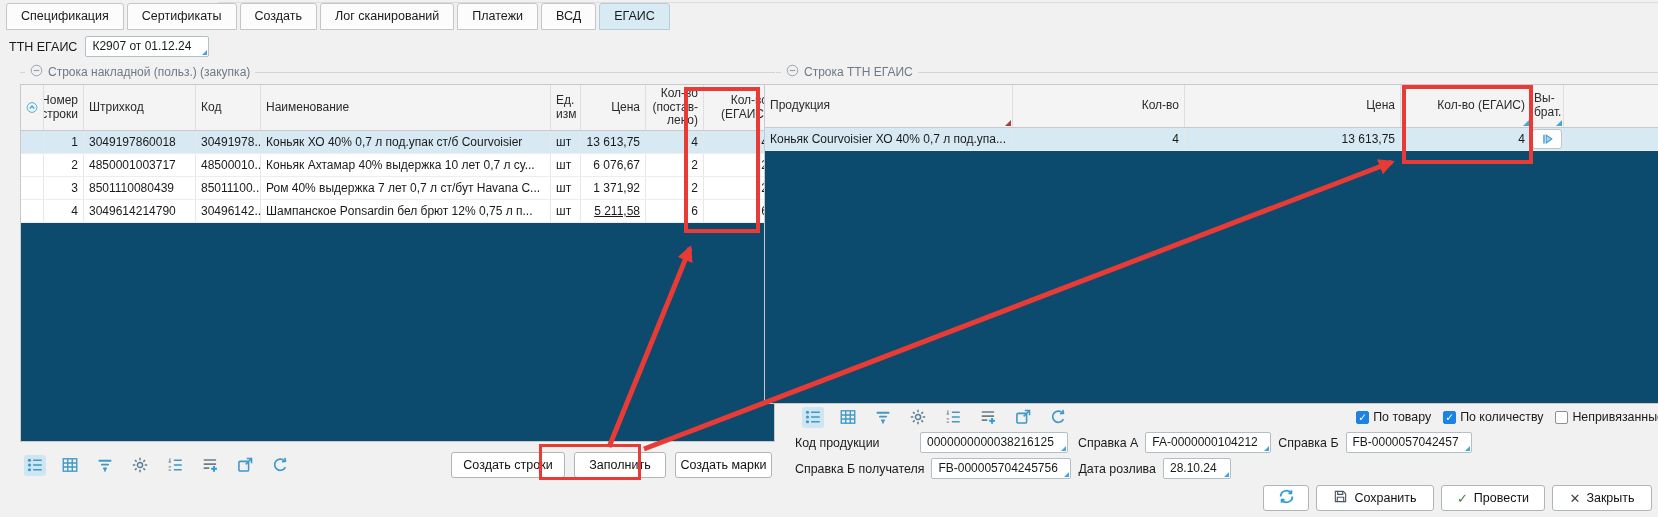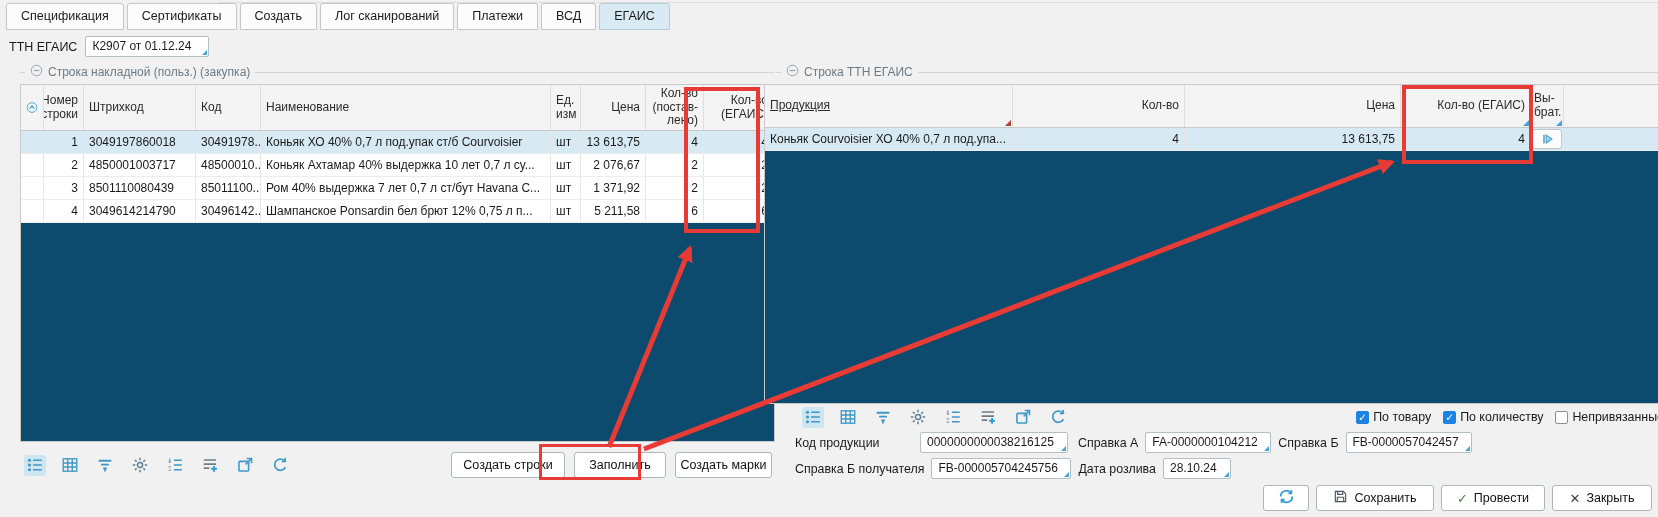--- a/index.html
+++ b/index.html
@@ -154,21 +154,21 @@
             <div class="td r" style="width: 58px;">4</div>
             <div class="td r" style="width: 70px;">4</div>
           </div>
           <div class="trow">
             <div class="td" style="width: 23px;"></div>
             <div class="td r" style="width: 40px;">2</div>
             <div class="td" style="width: 112px;">4850001003717</div>
             <div class="td" style="width: 65px;">48500010...</div>
             <div class="td" style="width: 290px;">Коньяк Ахтамар 40% выдержка 10 лет 0,7 л су...</div>
             <div class="td" style="width: 30px;">шт</div>
-            <div class="td r" style="width: 65px;">2 076,67</div>
+            <div class="td r" style="width: 65px;">6 076,67</div>
             <div class="td r" style="width: 58px;">2</div>
             <div class="td r" style="width: 70px;">2</div>
           </div>
           <div class="trow">
             <div class="td" style="width: 23px;"></div>
             <div class="td r" style="width: 40px;">3</div>
             <div class="td" style="width: 112px;">8501110080439</div>
             <div class="td" style="width: 65px;">85011100...</div>
             <div class="td" style="width: 290px;">Ром 40% выдержка 7 лет 0,7 л ст/бут Havana C...</div>
             <div class="td" style="width: 30px;">шт</div>
@@ -176,21 +176,21 @@
             <div class="td r" style="width: 58px;">2</div>
             <div class="td r" style="width: 70px;">2</div>
           </div>
           <div class="trow">
             <div class="td" style="width: 23px;"></div>
             <div class="td r" style="width: 40px;">4</div>
             <div class="td" style="width: 112px;">3049614214790</div>
             <div class="td" style="width: 65px;">30496142...</div>
             <div class="td" style="width: 290px;">Шампанское Ponsardin бел брют 12% 0,75 л п...</div>
             <div class="td" style="width: 30px;">шт</div>
-            <div class="td r" style="width: 65px;">5 211,58</div>
+            <div class="td r" style="width: 65px; text-decoration: underline;">5 211,58</div>
             <div class="td r" style="width: 58px;">6</div>
             <div class="td r" style="width: 70px;">6</div>
           </div>
         </div>
     </div>
     <div class="left-bottom">
       <div class="toolbar" id="left-toolbar">
           <span class="ticon sel">
             <svg width="18" height="18" viewBox="0 0 16 16">
               <g fill="#3f98c6">
@@ -266,21 +266,21 @@
       <span class="gdash s"></span>
       <span><svg width="13" height="13" viewBox="0 0 16 16">
             <circle cx="8" cy="8" r="6.5" fill="none" stroke="#93a1ab" stroke-width="1.2"></circle>
             <path d="M4.5 8h7" stroke="#93a1ab" stroke-width="1.4"></path>
           </svg></span>
       <span>Строка ТТН ЕГАИС</span>
       <span class="gdash l"></span>
     </div>
     <div class="tablebox" id="rightTable">
       <div class="thead" id="right-thead">
-          <div class="th" style="width: 248px; white-space: normal; text-decoration: underline;">Продукция<span class="mark red"></span></div>
+          <div class="th" style="width: 248px; white-space: normal;">Продукция<span class="mark red"></span></div>
           <div class="th r" style="width: 172px; white-space: normal;">Кол-во</div>
           <div class="th r" style="width: 216px; white-space: normal;">Цена</div>
           <div class="th r" style="width: 130px; white-space: normal;">Кол-во (ЕГАИС)<span class="mark blue"></span></div>
           <div class="th" style="width: 33px; white-space: normal; padding: 2px 3px;">Вы-брат.<span class="mark blue"></span></div>
           <div class="th fill"></div>
         </div>
       <div id="right-tbody">
           <div class="trow sel">
             <div class="td" style="width: 248px;">Коньяк Courvoisier ХО 40% 0,7 л под.упа...</div>
             <div class="td r" style="width: 172px;">4</div>

